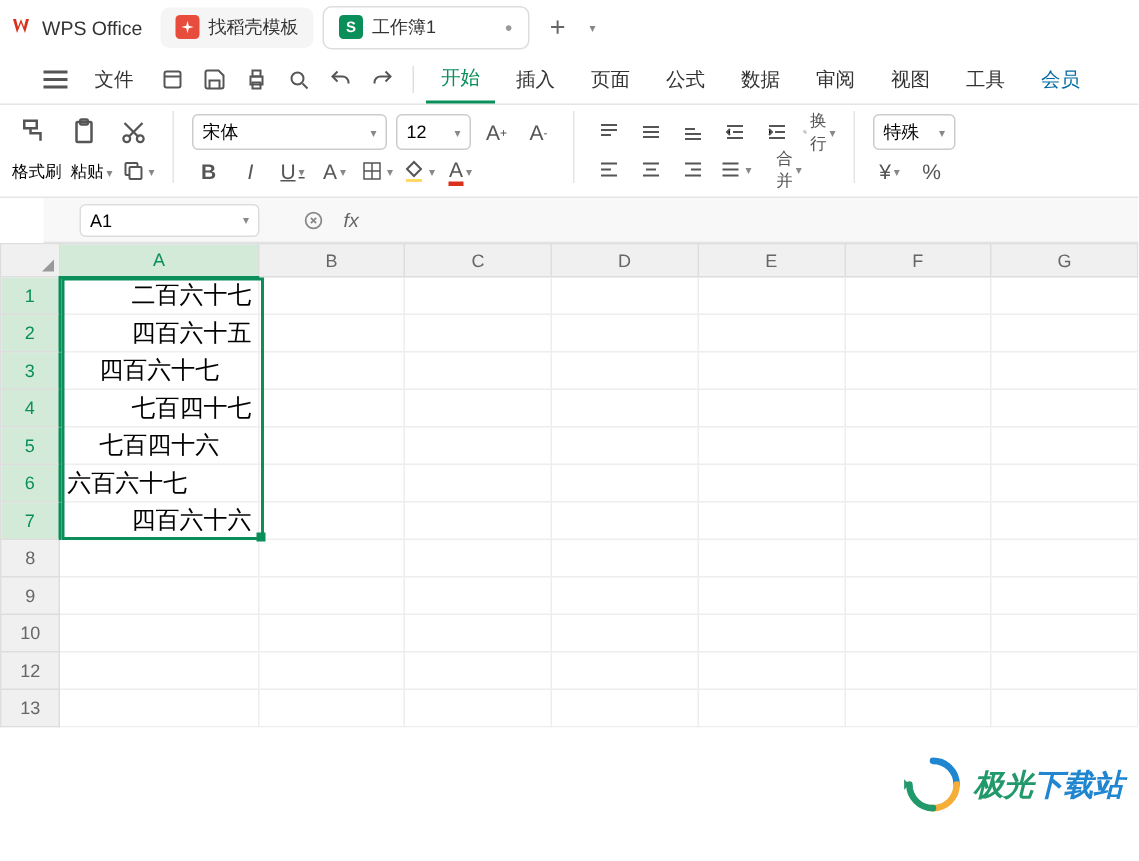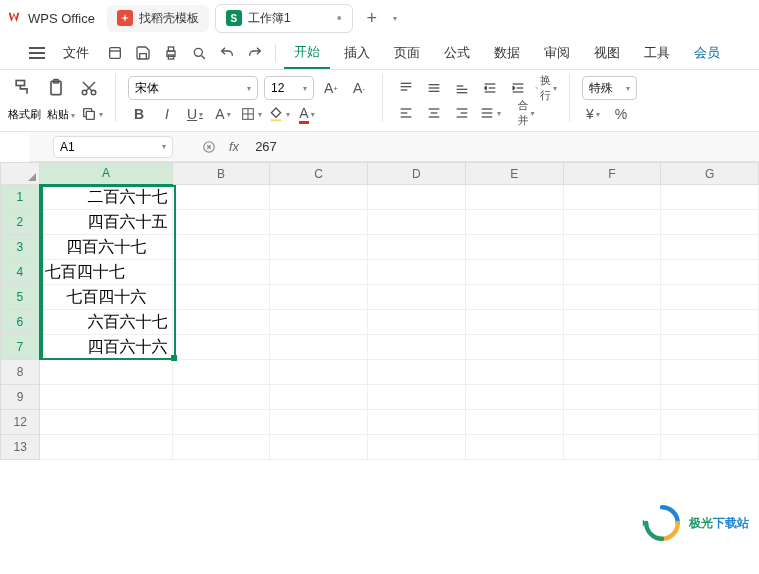--- a/index.html
+++ b/index.html
@@ -52,21 +52,21 @@
 .col-hdr.sel { background: #d4ead9; color: #0a8f5b; border-bottom: 2px solid #0a8f5b; }
 .row-hdr.sel { background: #d4ead9; color: #0a8f5b; border-right: 2px solid #0a8f5b; }
 .cell { border: 1px solid #eee; height: 25px; font-size: 16px; padding: 0 4px; font-family: "宋体", serif; }
 .col-A { width: 135px; }
 .col-other { width: 100px; }
 
 .sel-range { position: absolute; border: 2px solid #0a8f5b; pointer-events: none; }
 .sel-handle { position: absolute; width: 6px; height: 6px; background: #0a8f5b; right: -3px; bottom: -3px; }
 
 .watermark { position: absolute; right: 10px; bottom: 30px; display: flex; align-items: center; gap: 6px; opacity: 0.9; }
-.wm-text { font-size: 12px; font-weight: bold; }
+.wm-text { font-size: 20px; font-weight: bold; font-style: italic; }
 .wm-c1 { color: #0a8f5b; }
 .wm-c2 { color: #0a7acc; }
 </style>
 </head>
 <body>
 
 <div class="titlebar">
   <div class="app-name">
     <svg class="app-logo" viewBox="0 0 24 24">
         <path fill="#d9301c" d="M4 4 L8 18 L12 8 L16 18 L20 4 L17 4 L15 12 L12 4 L9 12 L7 4 Z"></path>
@@ -332,21 +332,20 @@
     <span class="dd-caret">▾</span>
   </div>
   <div class="fb-icon">
       <svg width="14" height="14" viewBox="0 0 24 24" fill="none" stroke="#888" stroke-width="2">
         <circle cx="12" cy="12" r="9"></circle>
         <line x1="9" y1="9" x2="15" y2="15"></line>
         <line x1="15" y1="9" x2="9" y2="15"></line>
       </svg>
     </div>
   <div class="fx">fx</div>
-  <div class="fb-input">267</div>
 </div>
 
 <div class="grid-wrap">
   <table class="grid">
     <tbody>
         <tr>
       <td class="corner"></td>
       <td class="col-hdr col-A sel">A</td>
       <td class="col-hdr col-other">B</td>
       <td class="col-hdr col-other">C</td>
@@ -380,41 +379,41 @@
           <td class="cell" style="text-align:center">四百六十七</td>
           <td class="cell"></td>
           <td class="cell"></td>
           <td class="cell"></td>
           <td class="cell"></td>
           <td class="cell"></td>
           <td class="cell"></td>
         </tr>
     <tr>
           <td class="row-hdr sel">4</td>
-          <td class="cell" style="text-align:left">七百四十七</td>
+          <td class="cell" style="text-align:right">七百四十七</td>
           <td class="cell"></td>
           <td class="cell"></td>
           <td class="cell"></td>
           <td class="cell"></td>
           <td class="cell"></td>
           <td class="cell"></td>
         </tr>
     <tr>
           <td class="row-hdr sel">5</td>
           <td class="cell" style="text-align:center">七百四十六</td>
           <td class="cell"></td>
           <td class="cell"></td>
           <td class="cell"></td>
           <td class="cell"></td>
           <td class="cell"></td>
           <td class="cell"></td>
         </tr>
     <tr>
           <td class="row-hdr sel">6</td>
-          <td class="cell" style="text-align:right">六百六十七</td>
+          <td class="cell" style="">六百六十七</td>
           <td class="cell"></td>
           <td class="cell"></td>
           <td class="cell"></td>
           <td class="cell"></td>
           <td class="cell"></td>
           <td class="cell"></td>
         </tr>
     <tr>
           <td class="row-hdr sel">7</td>
           <td class="cell" style="text-align:right">四百六十六</td>
@@ -430,20 +429,30 @@
           <td class="cell"></td>
           <td class="cell"></td>
           <td class="cell"></td>
           <td class="cell"></td>
           <td class="cell"></td>
           <td class="cell"></td>
           <td class="cell"></td>
         </tr>
     <tr>
           <td class="row-hdr">9</td>
+          <td class="cell"></td>
+          <td class="cell"></td>
+          <td class="cell"></td>
+          <td class="cell"></td>
+          <td class="cell"></td>
+          <td class="cell"></td>
+          <td class="cell"></td>
+        </tr>
+    <tr>
+          <td class="row-hdr">10</td>
           <td class="cell"></td>
           <td class="cell"></td>
           <td class="cell"></td>
           <td class="cell"></td>
           <td class="cell"></td>
           <td class="cell"></td>
           <td class="cell"></td>
         </tr>
     <tr>
           <td class="row-hdr">12</td>

